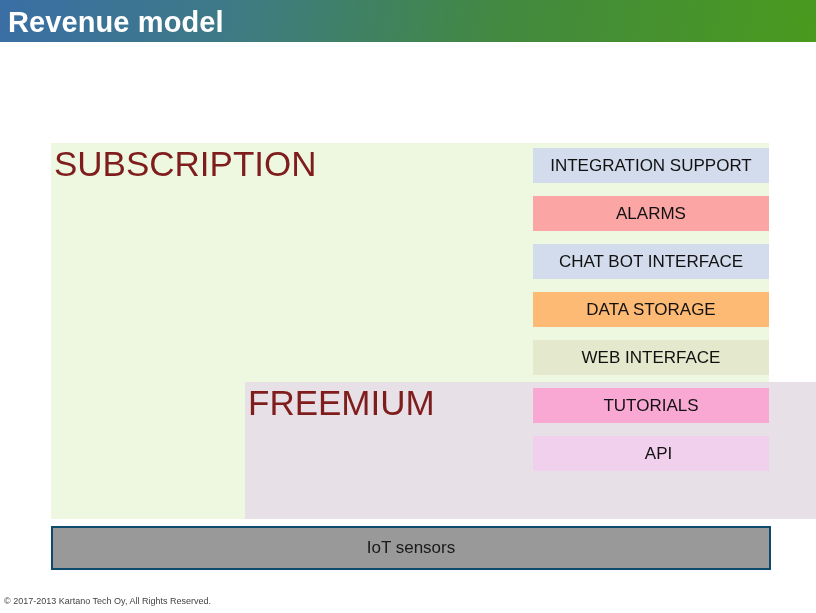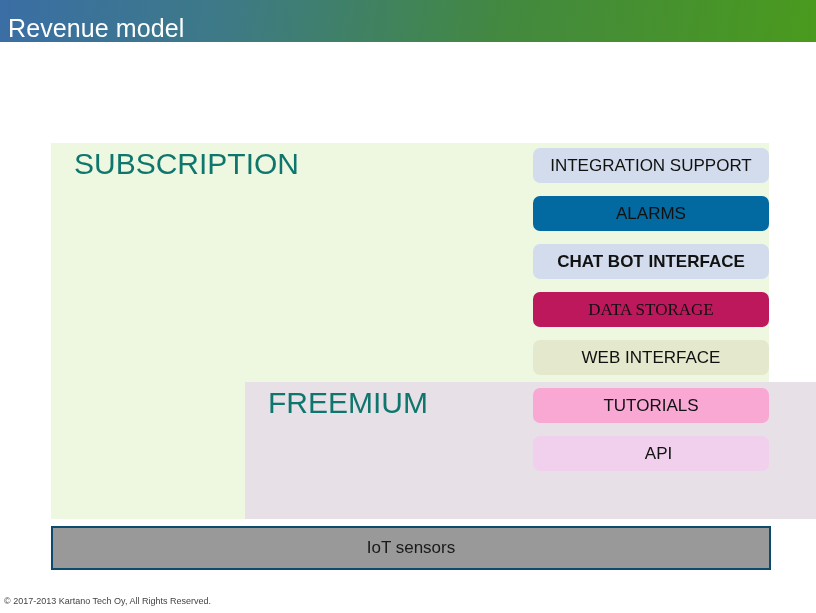--- a/index.html
+++ b/index.html
@@ -20,26 +20,27 @@
     position: absolute;
     left: 0;
     top: 0;
     width: 816px;
     height: 42px;
     background: linear-gradient(100deg, #3a6ea5 0%, #3d7a86 28%, #43893f 62%, #4a9a1e 100%);
   }
   .header-title {
     position: absolute;
     left: 8px;
-    top: 12px;
-    font-size: 25px;
+    top: 6px;
+    font-size: 29px;
     line-height: 32px;
     color: #ffffff;
     letter-spacing: 0.1px;
     white-space: nowrap;
+    font-weight: bold;
   }
 
   
   .diagram {
     position: absolute;
     left: 0;
     top: 0;
     width: 816px;
     height: 613px;
   }
@@ -57,25 +58,24 @@
   }
   .tier-freemium {
     left: 245px;
     top: 382px;
     width: 620px;
     height: 137px;
     background: #e7e0e7;
   }
   .tier-label {
     position: absolute;
-    font-size: 30px;
+    font-size: 35px;
     line-height: 34px;
-    color: #0f766e;
+    color: #7f1d1d;
     white-space: nowrap;
-    margin-left: 20px;
   }
   .tier-subscription .tier-label { left: 3px; top: 4px; }
   .tier-freemium .tier-label { left: 3px; top: 4px; }
 
   
   .feature-col {
     position: absolute;
     left: 533px;
     top: 148px;
     width: 236px;
@@ -84,21 +84,20 @@
     box-sizing: border-box;
     width: 236px;
     height: 35px;
     margin-bottom: 13px;
     display: flex;
     align-items: center;
     justify-content: center;
     font-size: 17px;
     color: #111111;
     white-space: nowrap;
-    border-radius: 7px;
   }
   .feature-box:last-child { margin-bottom: 0; padding-left: 15px; }
 
   
   .platform-bar {
     position: absolute;
     left: 51px;
     top: 526px;
     width: 720px;
     height: 44px;
@@ -136,23 +135,23 @@
   <div class="tier-block tier-subscription" style="background: rgb(238, 248, 224);">
     <div class="tier-label">SUBSCRIPTION</div>
   </div>
 
   <div class="tier-block tier-freemium" style="background: rgb(231, 224, 231);">
     <div class="tier-label">FREEMIUM</div>
   </div>
 
   <div class="feature-col">
     <div class="feature-box" style="background: rgb(211, 220, 236);">INTEGRATION SUPPORT</div>
-    <div class="feature-box" style="background: #0369a1;">ALARMS</div>
-    <div class="feature-box" style="background: rgb(211, 220, 236); font-weight: bold;">CHAT BOT INTERFACE</div>
-    <div class="feature-box" style="background: #be185d; font-family: Liberation Serif, serif;">DATA STORAGE</div>
+    <div class="feature-box" style="background: #fca5a5;">ALARMS</div>
+    <div class="feature-box" style="background: rgb(211, 220, 236);">CHAT BOT INTERFACE</div>
+    <div class="feature-box" style="background: #fdba74;">DATA STORAGE</div>
     <div class="feature-box" style="background: rgb(228, 232, 204);">WEB INTERFACE</div>
     <div class="feature-box" style="background: #f9a8d4;">TUTORIALS</div>
     <div class="feature-box" style="background: rgb(240, 208, 236);">API</div>
   </div>
 
   <div class="platform-bar" style="background: rgb(153, 153, 153);">IoT sensors</div>
 
 </div>
 
 <div class="footer-copyright">© 2017-2013 Kartano Tech Oy, All Rights Reserved.</div>

